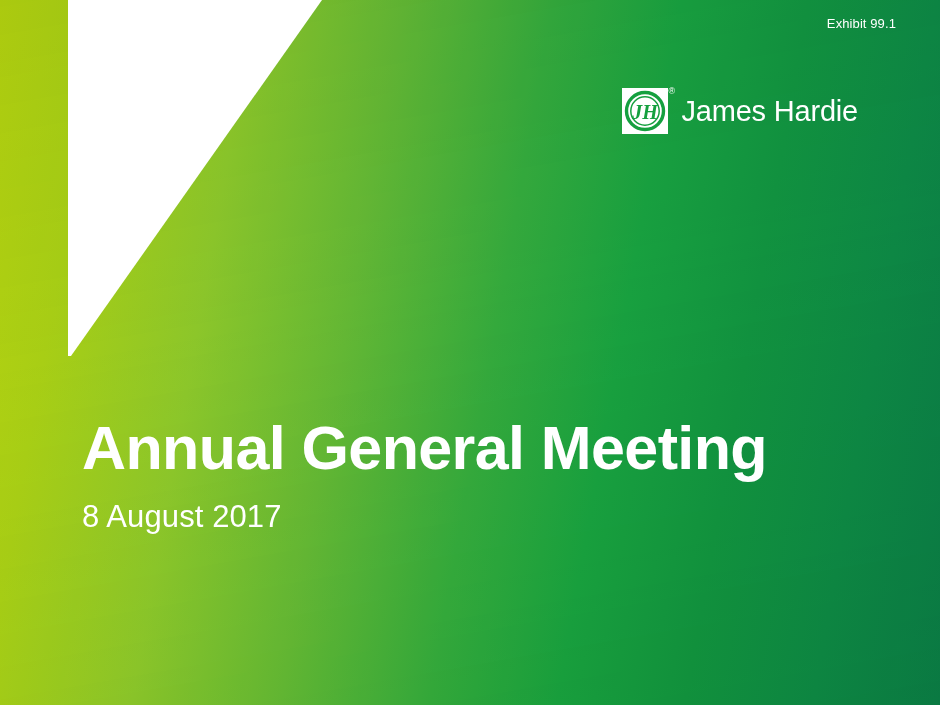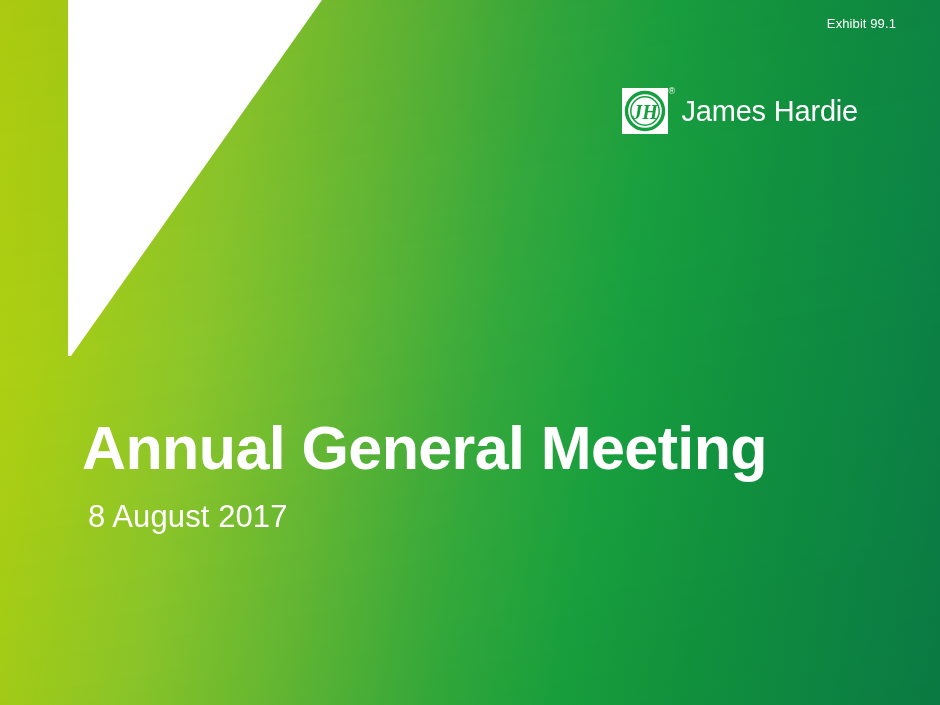--- a/index.html
+++ b/index.html
@@ -129,21 +129,21 @@
     letter-spacing: -0.6px;
     margin: 12px;
     white-space: nowrap;
   }
   .slide-subtitle {
     color: #ffffff;
     font-size: 31px;
     font-weight: normal;
     line-height: 1.2;
     letter-spacing: 0.1px;
-    margin: 18px 0 0 18px;
+    margin: 18px 0 0 12px;
     white-space: nowrap;
   }
 </style>
 </head>
 <body>
 
 <div class="slide">
 
   <div class="slide-bg"></div>
   <div class="slide-bg-tilt"></div>

